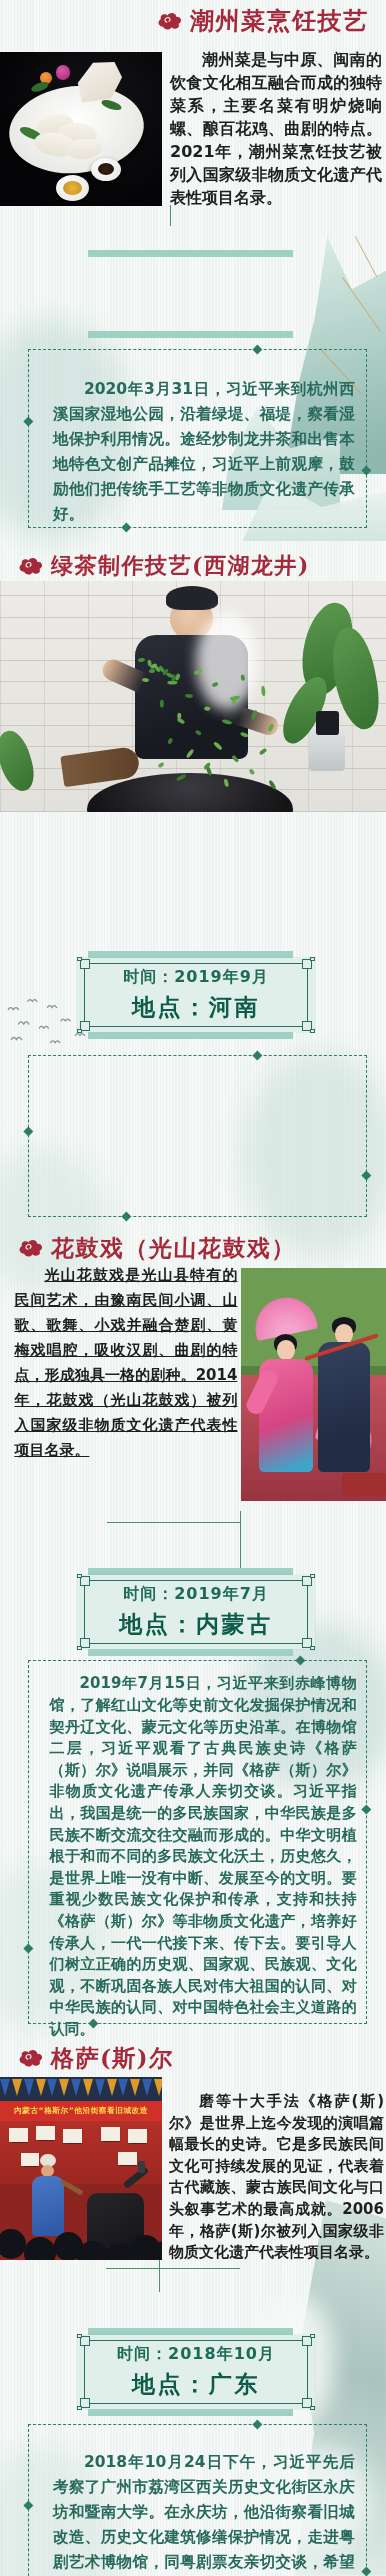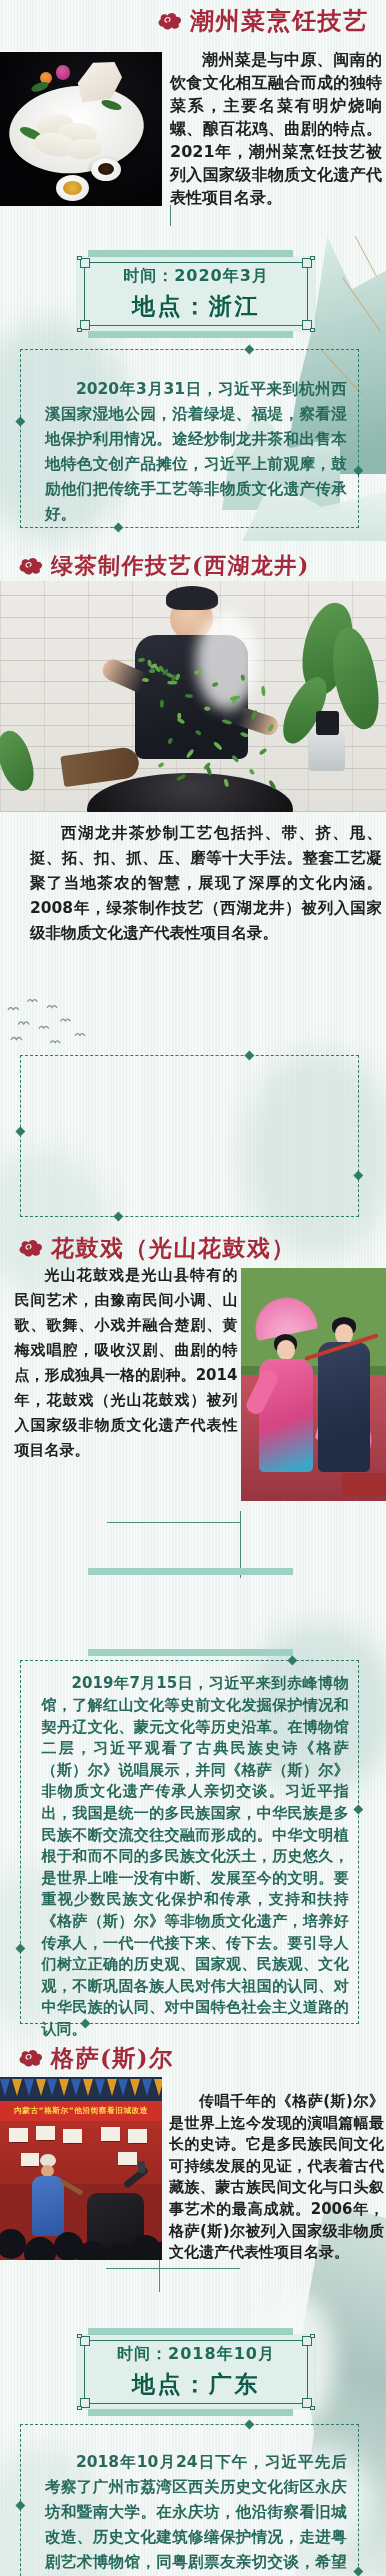--- a/index.html
+++ b/index.html
@@ -41,21 +41,21 @@
   .ck{position:absolute;width:7.7px;height:7.7px;border:1px solid var(--frame);background:var(--card-bg);}
   .ck::before{content:"";position:absolute;width:2.6px;height:2.6px;border:1px solid var(--frame);background:var(--card-bg);}
   .ck.tl{left:-5.2px;top:-5.2px}.ck.tl::before{left:-3.6px;top:-3.6px}
   .ck.tr{right:-5.2px;top:-5.2px}.ck.tr::before{right:-3.6px;top:-3.6px}
   .ck.bl{left:-5.2px;bottom:-5.2px}.ck.bl::before{left:-3.6px;bottom:-3.6px}
   .ck.br{right:-5.2px;bottom:-5.2px}.ck.br::before{right:-3.6px;bottom:-3.6px}
   .vtime{font-size:16px;color:var(--green-dk);font-weight:700;letter-spacing:1px;}
   .vplace{font-size:23px;color:#0d5c49;font-weight:900;letter-spacing:2.6px;}
 
   
-  .dbox{position:absolute;left:20px;width:337px;border:1px dashed var(--green);z-index:1;}
+  .dbox{position:absolute;left:28px;width:337px;border:1px dashed var(--green);z-index:1;}
   .dia{position:absolute;width:6.7px;height:6.7px;background:var(--green);transform:rotate(45deg);}
   .dia.dt{top:-4.1px}.dia.db{bottom:-4.1px}.dia.dl{left:-4.1px}.dia.dr{right:-4.1px}
   .dtext{position:absolute;left:24px;right:11.3px;color:var(--green-ink);font-weight:700;
     text-align:justify;text-indent:2em;}
 
   
   .hline{position:absolute;background:#4b8d79;z-index:1;}
 
   
   .photo{position:absolute;overflow:hidden;z-index:2;}
@@ -151,30 +151,20 @@
       <div class="saucein" style="left:7.2px;top:5.7px;width:18.5px;height:14px;background:radial-gradient(circle,#e7b83f,#c78a1e);"></div>
     </div>
   </div>
 
   <div class="blackp" style="left:170px;top:48px;width:212px;font-size:16px;line-height:23px;">潮州菜是与中原、闽南的饮食文化相互融合而成的独特菜系，主要名菜有明炉烧响螺、酿百花鸡、曲剧的特点。2021年，潮州菜烹饪技艺被列入国家级非物质文化遗产代表性项目名录。</div>
 
   <div class="hline" style="left:170px;top:205px;width:0.5px;height:20.6px;"></div>
 
   <div class="vcard" style="top:250px;">
     <div class="vbar top"></div>
-    <div class="vbody">
-      <div class="vframe">
-        <i class="ck tl"></i>
-          <i class="ck tr"></i>
-          <i class="ck bl"></i>
-          <i class="ck br"></i>
-        <div class="vtime"><span>时间：</span><span>2020年3月</span></div>
-        <div class="vplace"><span>地点：</span><span>浙江</span></div>
-      </div>
-    </div>
     <div class="vbar bot"></div>
   </div>
 
   <div class="dbox" style="top:349px;height:177px;">
     <i class="dia dt" style="left:225px;"></i>
     <i class="dia db" style="left:94px;"></i>
     <i class="dia dl" style="top:68px;"></i>
     <i class="dia dr" style="top:117px;"></i>
     <div class="dtext" style="top:27px;font-size:15.5px;line-height:25px;">2020年3月31日，习近平来到杭州西溪国家湿地公园，沿着绿堤、福堤，察看湿地保护利用情况。途经炒制龙井茶和出售本地特色文创产品摊位，习近平上前观摩，鼓励他们把传统手工艺等非物质文化遗产传承好。</div>
   </div>
@@ -239,35 +229,48 @@
         <div class="leaf" style="left:146px;top:80px;width:7.2px;height:4.1px;background:#5ea449;transform:rotate(265deg);"></div>
         <div class="leaf" style="left:162px;top:89px;width:7.2px;height:4.1px;background:#3b7a31;transform:rotate(318deg);"></div>
         <div class="leaf" style="left:142px;top:97px;width:7.2px;height:4.1px;background:#6fae52;transform:rotate(371deg);"></div>
         <div class="leaf" style="left:158px;top:86px;width:7.2px;height:4.1px;background:#4a8f3c;transform:rotate(424deg);"></div>
         <div class="leaf" style="left:174px;top:94px;width:7.2px;height:4.1px;background:#5ea449;transform:rotate(477deg);"></div>
       </div>
     <div style="position:absolute;left:309px;top:149px;width:36px;height:41px;background:linear-gradient(#dfe2e4,#bfc4c7);border-radius:4.1px;"></div>
     <div style="position:absolute;left:316px;top:130px;width:23px;height:24px;background:#1c1d22;border-radius:3.1px;"></div>
   </div>
 
-  <div class="blackp" style="left:30px;top:821px;width:352px;font-size:15.5px;line-height:25px;">西湖龙井茶炒制工艺包括抖、带、挤、甩、挺、拓、扣、抓、压、磨等十大手法。整套工艺凝聚了当地茶农的智慧，展现了深厚的文化内涵。2008年，绿茶制作技艺（西湖龙井）被列入国家级非物质文化遗产代表性项目名录。</div>
 
   <svg class="birds-svg" style="left:3.1px;top:994px;" width="93" height="57" viewBox="0 0 180 110">
     <g stroke="#7d9691" stroke-width="2.4" fill="none" stroke-linecap="round">
       <path d="M10 30 q5 -8 10 0 q5 -8 10 0"></path>
         <path d="M48 14 q4 -7 9 0 q4 -7 9 0"></path>
       <path d="M86 26 q4 -7 9 0 q4 -7 9 0"></path>
         <path d="M30 58 q5 -8 10 0 q5 -8 10 0"></path>
       <path d="M70 66 q4 -7 9 0 q4 -7 9 0"></path>
         <path d="M112 52 q4 -7 9 0 q4 -7 9 0"></path>
       <path d="M16 88 q5 -8 10 0 q5 -8 10 0"></path>
         <path d="M92 94 q4 -7 9 0 q4 -7 9 0"></path>
       <path d="M140 80 q4 -7 9 0 q4 -7 9 0"></path>
     </g>
   </svg>
+  <div class="vcard" style="top:951px;">
+    <div class="vbar top"></div>
+    <div class="vbody">
+      <div class="vframe">
+        <i class="ck tl"></i>
+          <i class="ck tr"></i>
+          <i class="ck bl"></i>
+          <i class="ck br"></i>
+        <div class="vtime"><span>时间：</span><span>2019年9月</span></div>
+        <div class="vplace"><span>地点：</span><span>河南</span></div>
+      </div>
+    </div>
+    <div class="vbar bot"></div>
+  </div>
 
   <div class="dbox" style="top:1055px;height:160px;">
     <i class="dia dt" style="left:225px;"></i>
     <i class="dia db" style="left:94px;"></i>
     <i class="dia dl" style="top:72px;"></i>
     <i class="dia dr" style="top:116px;"></i>
   </div>
 
   <div class="trow" style="left:16.5px;top:1233px;">
     <svg class="cloud-svg" width="27" height="20.6" viewBox="0 0 60 44">
@@ -284,27 +287,37 @@
     <div class="oface" style="left:36px;top:72px;width:17.5px;height:19.6px;"></div>
     <div style="position:absolute;left:17.5px;top:91px;width:54px;height:113px;background:linear-gradient(160deg,#ef6aa0,#d44583 55%,#3fa5c8 92%);border-radius:13.4px 13.4px 5.2px 5.2px;"></div>
     <div style="position:absolute;left:12.4px;top:101px;width:17.5px;height:46px;background:#ef6aa0;border-radius:8.2px;transform:rotate(26deg);"></div>
     <div class="ohair" style="left:91px;top:49px;width:24px;height:17.5px;"></div>
     <div class="oface" style="left:94px;top:56px;width:17.5px;height:19.6px;"></div>
     <div style="position:absolute;left:77px;top:74px;width:52px;height:130px;background:linear-gradient(165deg,#35415e,#222c45 70%);border-radius:12.4px 12.4px 5.2px 5.2px;"></div>
     <div style="position:absolute;left:62px;top:77px;width:77px;height:4.1px;background:#c03a30;border-radius:2.1px;transform:rotate(-18deg);"></div>
     <div style="position:absolute;left:101px;top:205px;width:44px;height:23px;background:#a22f2f;border-radius:3.1px;"></div>
   </div>
 
-  <div class="blackp" style="left:14.4px;top:1263px;width:223px;font-size:15px;line-height:25px;">光山花鼓戏是光山县特有的民间艺术，由豫南民间小调、山歌、歌舞、小戏并融合楚剧、黄梅戏唱腔，吸收汉剧、曲剧的特点，形成独具一格的剧种。2014年，花鼓戏（光山花鼓戏）被列入国家级非物质文化遗产代表性项目名录。</div>
+  <div class="blackp" style="left:14.4px;top:1263px;width:223px;font-size:15px;line-height:25px;text-decoration:underline;">光山花鼓戏是光山县特有的民间艺术，由豫南民间小调、山歌、歌舞、小戏并融合楚剧、黄梅戏唱腔，吸收汉剧、曲剧的特点，形成独具一格的剧种。2014年，花鼓戏（光山花鼓戏）被列入国家级非物质文化遗产代表性项目名录。</div>
 
   <div class="hline" style="left:240px;top:1511px;width:0.5px;height:67px;"></div>
   <div class="hline" style="left:107px;top:1522px;width:133px;height:0.5px;"></div>
 
   <div class="vcard" style="top:1568px;">
     <div class="vbar top"></div>
+    <div class="vbody">
+      <div class="vframe">
+        <i class="ck tl"></i>
+          <i class="ck tr"></i>
+          <i class="ck bl"></i>
+          <i class="ck br"></i>
+        <div class="vtime"><span>时间：</span><span>2019年7月</span></div>
+        <div class="vplace"><span>地点：</span><span>内蒙古</span></div>
+      </div>
+    </div>
     <div class="vbar bot"></div>
   </div>
 
   <div class="dbox" style="top:1660px;height:362px;">
     <i class="dia dt" style="left:268px;"></i>
     <i class="dia db" style="left:61px;"></i>
     <i class="dia dl" style="top:284px;"></i>
     <i class="dia dr" style="top:145px;"></i>
     <div class="dtext" style="top:12.4px;left:20.6px;right:9.3px;font-size:15px;line-height:21.6px;">2019年7月15日，习近平来到赤峰博物馆，了解红山文化等史前文化发掘保护情况和契丹辽文化、蒙元文化等历史沿革。在博物馆二层，习近平观看了古典民族史诗《格萨（斯）尔》说唱展示，并同《格萨（斯）尔》非物质文化遗产传承人亲切交谈。习近平指出，我国是统一的多民族国家，中华民族是多民族不断交流交往交融而形成的。中华文明植根于和而不同的多民族文化沃土，历史悠久，是世界上唯一没有中断、发展至今的文明。要重视少数民族文化保护和传承，支持和扶持《格萨（斯）尔》等非物质文化遗产，培养好传承人，一代一代接下来、传下去。要引导人们树立正确的历史观、国家观、民族观、文化观，不断巩固各族人民对伟大祖国的认同、对中华民族的认同、对中国特色社会主义道路的认同。</div>
   </div>
@@ -361,21 +374,21 @@
         <div class="ghead" style="left:-4.1px;top:152px;width:30px;height:30px;"></div>
         <div class="ghead" style="left:24px;top:160px;width:32px;height:32px;"></div>
         <div class="ghead" style="left:54px;top:155px;width:29px;height:29px;"></div>
         <div class="ghead" style="left:77px;top:164px;width:31px;height:31px;"></div>
         <div class="ghead" style="left:106px;top:166px;width:27px;height:27px;"></div>
         <div class="ghead" style="left:130px;top:158px;width:31px;height:31px;"></div>
         <div class="ghead" style="left:150px;top:164px;width:28px;height:28px;"></div>
       </div>
   </div>
 
-  <div class="blackp" style="left:169px;top:2091px;width:215px;font-size:15px;line-height:21.6px;">传唱千年的《格萨(斯)尔》是世界上迄今发现的演唱篇幅最长的史诗。它是多民族民间文化可持续发展的见证，代表着古代藏族、蒙古族民间文化与口头叙事艺术的最高成就。2006年，格萨(斯)尔被列入国家级非物质文化遗产代表性项目名录。</div>
+  <div class="blackp" style="left:169px;top:2091px;width:215px;font-size:15px;line-height:21.6px;">磨等十大手法《格萨(斯)尔》是世界上迄今发现的演唱篇幅最长的史诗。它是多民族民间文化可持续发展的见证，代表着古代藏族、蒙古族民间文化与口头叙事艺术的最高成就。2006年，格萨(斯)尔被列入国家级非物质文化遗产代表性项目名录。</div>
 
   <div class="hline" style="left:159px;top:2230px;width:0.5px;height:62px;"></div>
   <div class="hline" style="left:106px;top:2268px;width:134px;height:0.5px;"></div>
 
   <div class="vcard" style="top:2328px;text-decoration:underline;">
     <div class="vbar top"></div>
     <div class="vbody">
       <div class="vframe">
         <i class="ck tl"></i>
           <i class="ck tr"></i>

